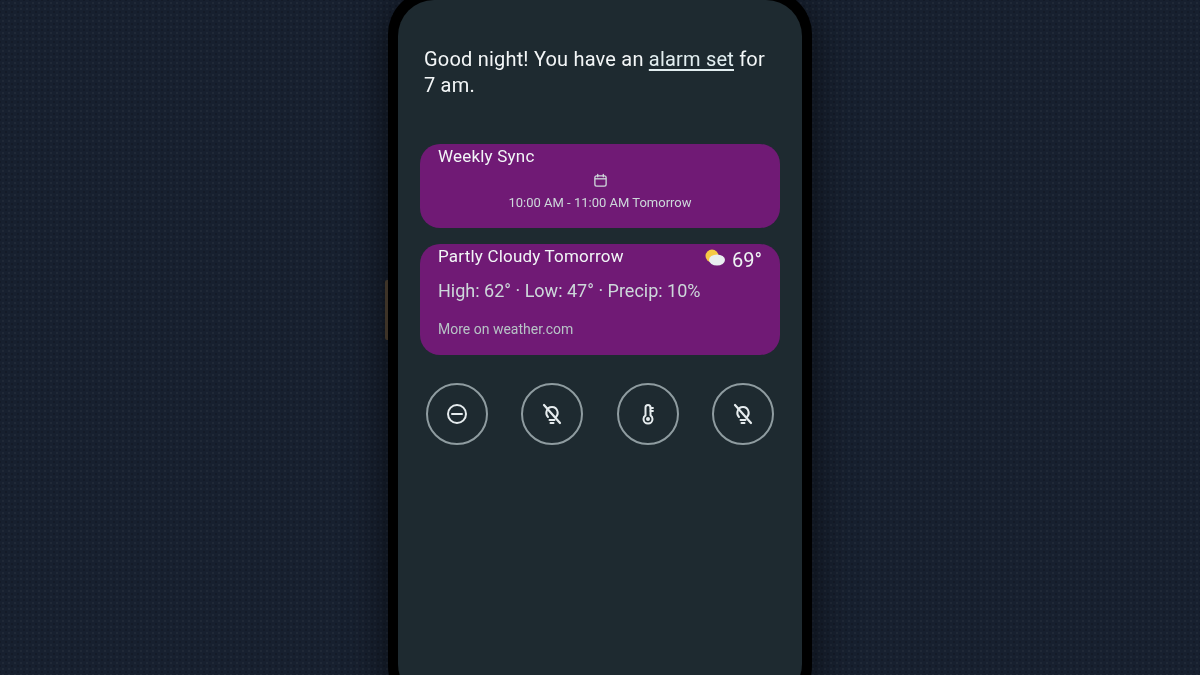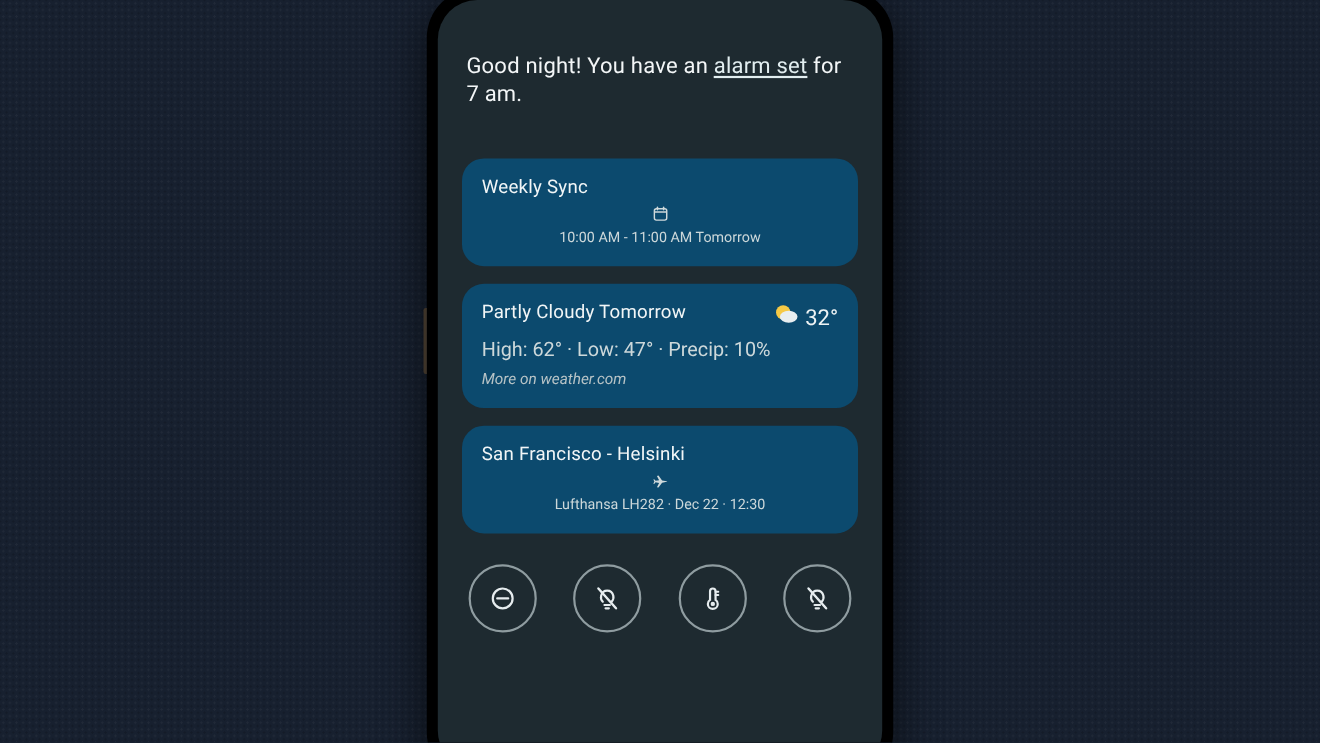--- a/index.html
+++ b/index.html
@@ -83,23 +83,23 @@
     text-underline-offset: 3px;
     color: #e2eef0;
   }
   .cards {
     margin-top: 46px;
     display: flex;
     flex-direction: column;
     gap: 16px;
   }
   .card {
-    background: #0c4a6e;
+    background: #701a75;
     border-radius: 20px;
-    padding: 16px 18px 18px 18px;
+    padding: 2px 18px 18px 18px;
     color: #e7eef0;
   }
   .card-title {
     font-size: 17px;
     font-weight: 400;
     color: #f2f6f7;
     letter-spacing: 0.2px;
   }
   .card-sub {
     margin-top: 7px;
@@ -127,23 +127,22 @@
   }
   .weather-card .temp .sun {
     display:inline-block;
   }
   .weather-card .details {
     margin-top: 7px;
     font-size: 18px;
     color: #cdd8da;
   }
   .weather-card .more {
-    margin-top: 8px;
+    margin-top: 20px;
     font-size: 14px;
-    font-style: italic;
     color: #b7c3c6;
   }
   .quick-row {
     margin-top: 28px;
     display: flex;
     justify-content: space-between;
     padding: 0 6px;
   }
   .qbtn {
     width: 62px;
@@ -192,38 +191,27 @@
           <div style="flex:1;">
             <div class="card-title">Partly Cloudy Tomorrow</div>
           </div>
           <div class="temp">
             <span class="sun">
               <svg width="24" height="22" viewBox="0 0 24 22">
                 <circle cx="10" cy="10" r="6.5" fill="#f6c945"></circle>
                 <ellipse cx="15" cy="14" rx="8" ry="5.5" fill="#e9eef0"></ellipse>
               </svg>
             </span>
-            <span>32°</span>
+            <span>69°</span>
           </div>
         </div>
         <div class="details">High: 62° · Low: 47° · Precip: 10%</div>
         <div class="more">More on weather.com</div>
       </div>
 
-      <div class="card">
-        <div class="card-title">San Francisco - Helsinki</div>
-        <div class="card-sub">
-          <span class="inline-icon">
-            <svg width="15" height="15" viewBox="0 0 16 16">
-              <path d="M14 8 L9.5 7.2 L6 2.5 L4.5 2.8 L6.6 7 L3.2 7.6 L1.8 6 L1 6.2 L2 8.3 L1 10.4 L1.8 10.6 L3.2 9 L6.6 9.6 L4.5 13.8 L6 14.1 L9.5 9.4 L14 8.6 C14.6 8.5 14.6 8.1 14 8 Z" fill="#cfd9db"></path>
-            </svg>
-          </span>
-          <span>Lufthansa LH282 · Dec 22 · 12:30</span>
-        </div>
-      </div>
 
     </div>
 
     <div class="quick-row">
       <div class="qbtn">
         <svg width="26" height="26" viewBox="0 0 26 26">
           <circle cx="13" cy="13" r="9" stroke="#e6ecee" stroke-width="2" fill="none"></circle>
           <line x1="8" y1="13" x2="18" y2="13" stroke="#e6ecee" stroke-width="2" stroke-linecap="round"></line>
         </svg>
       </div>

